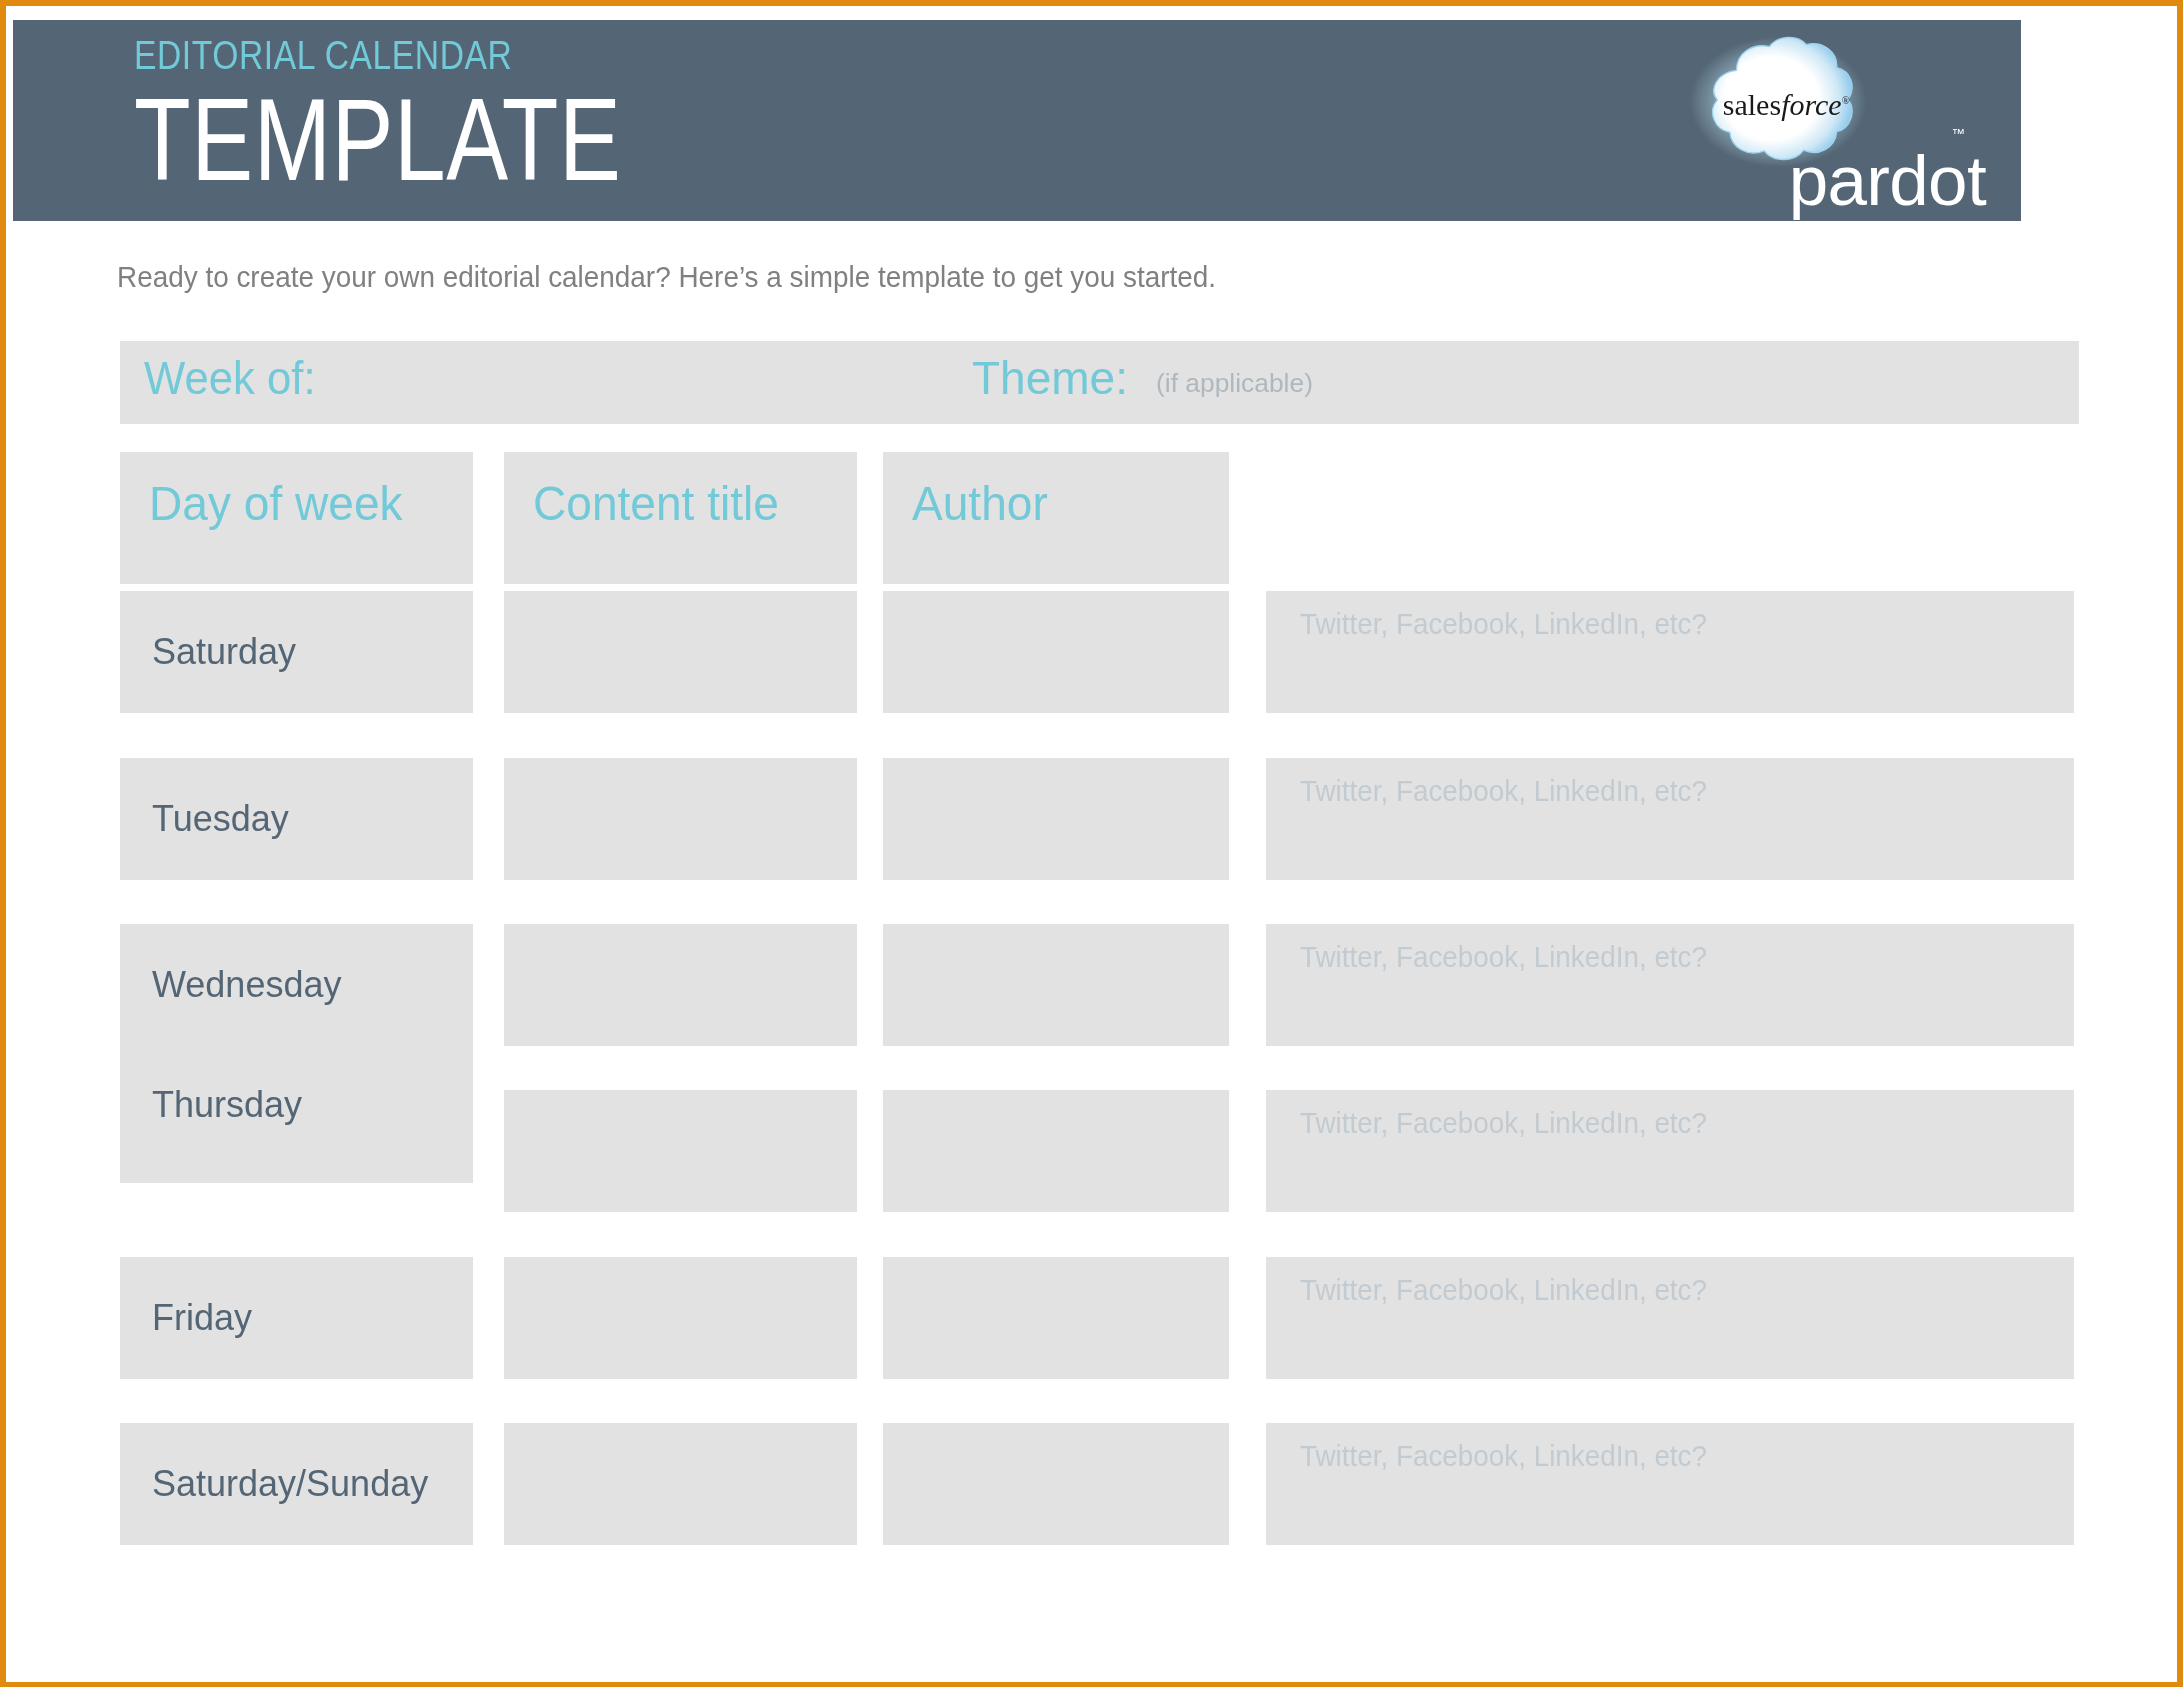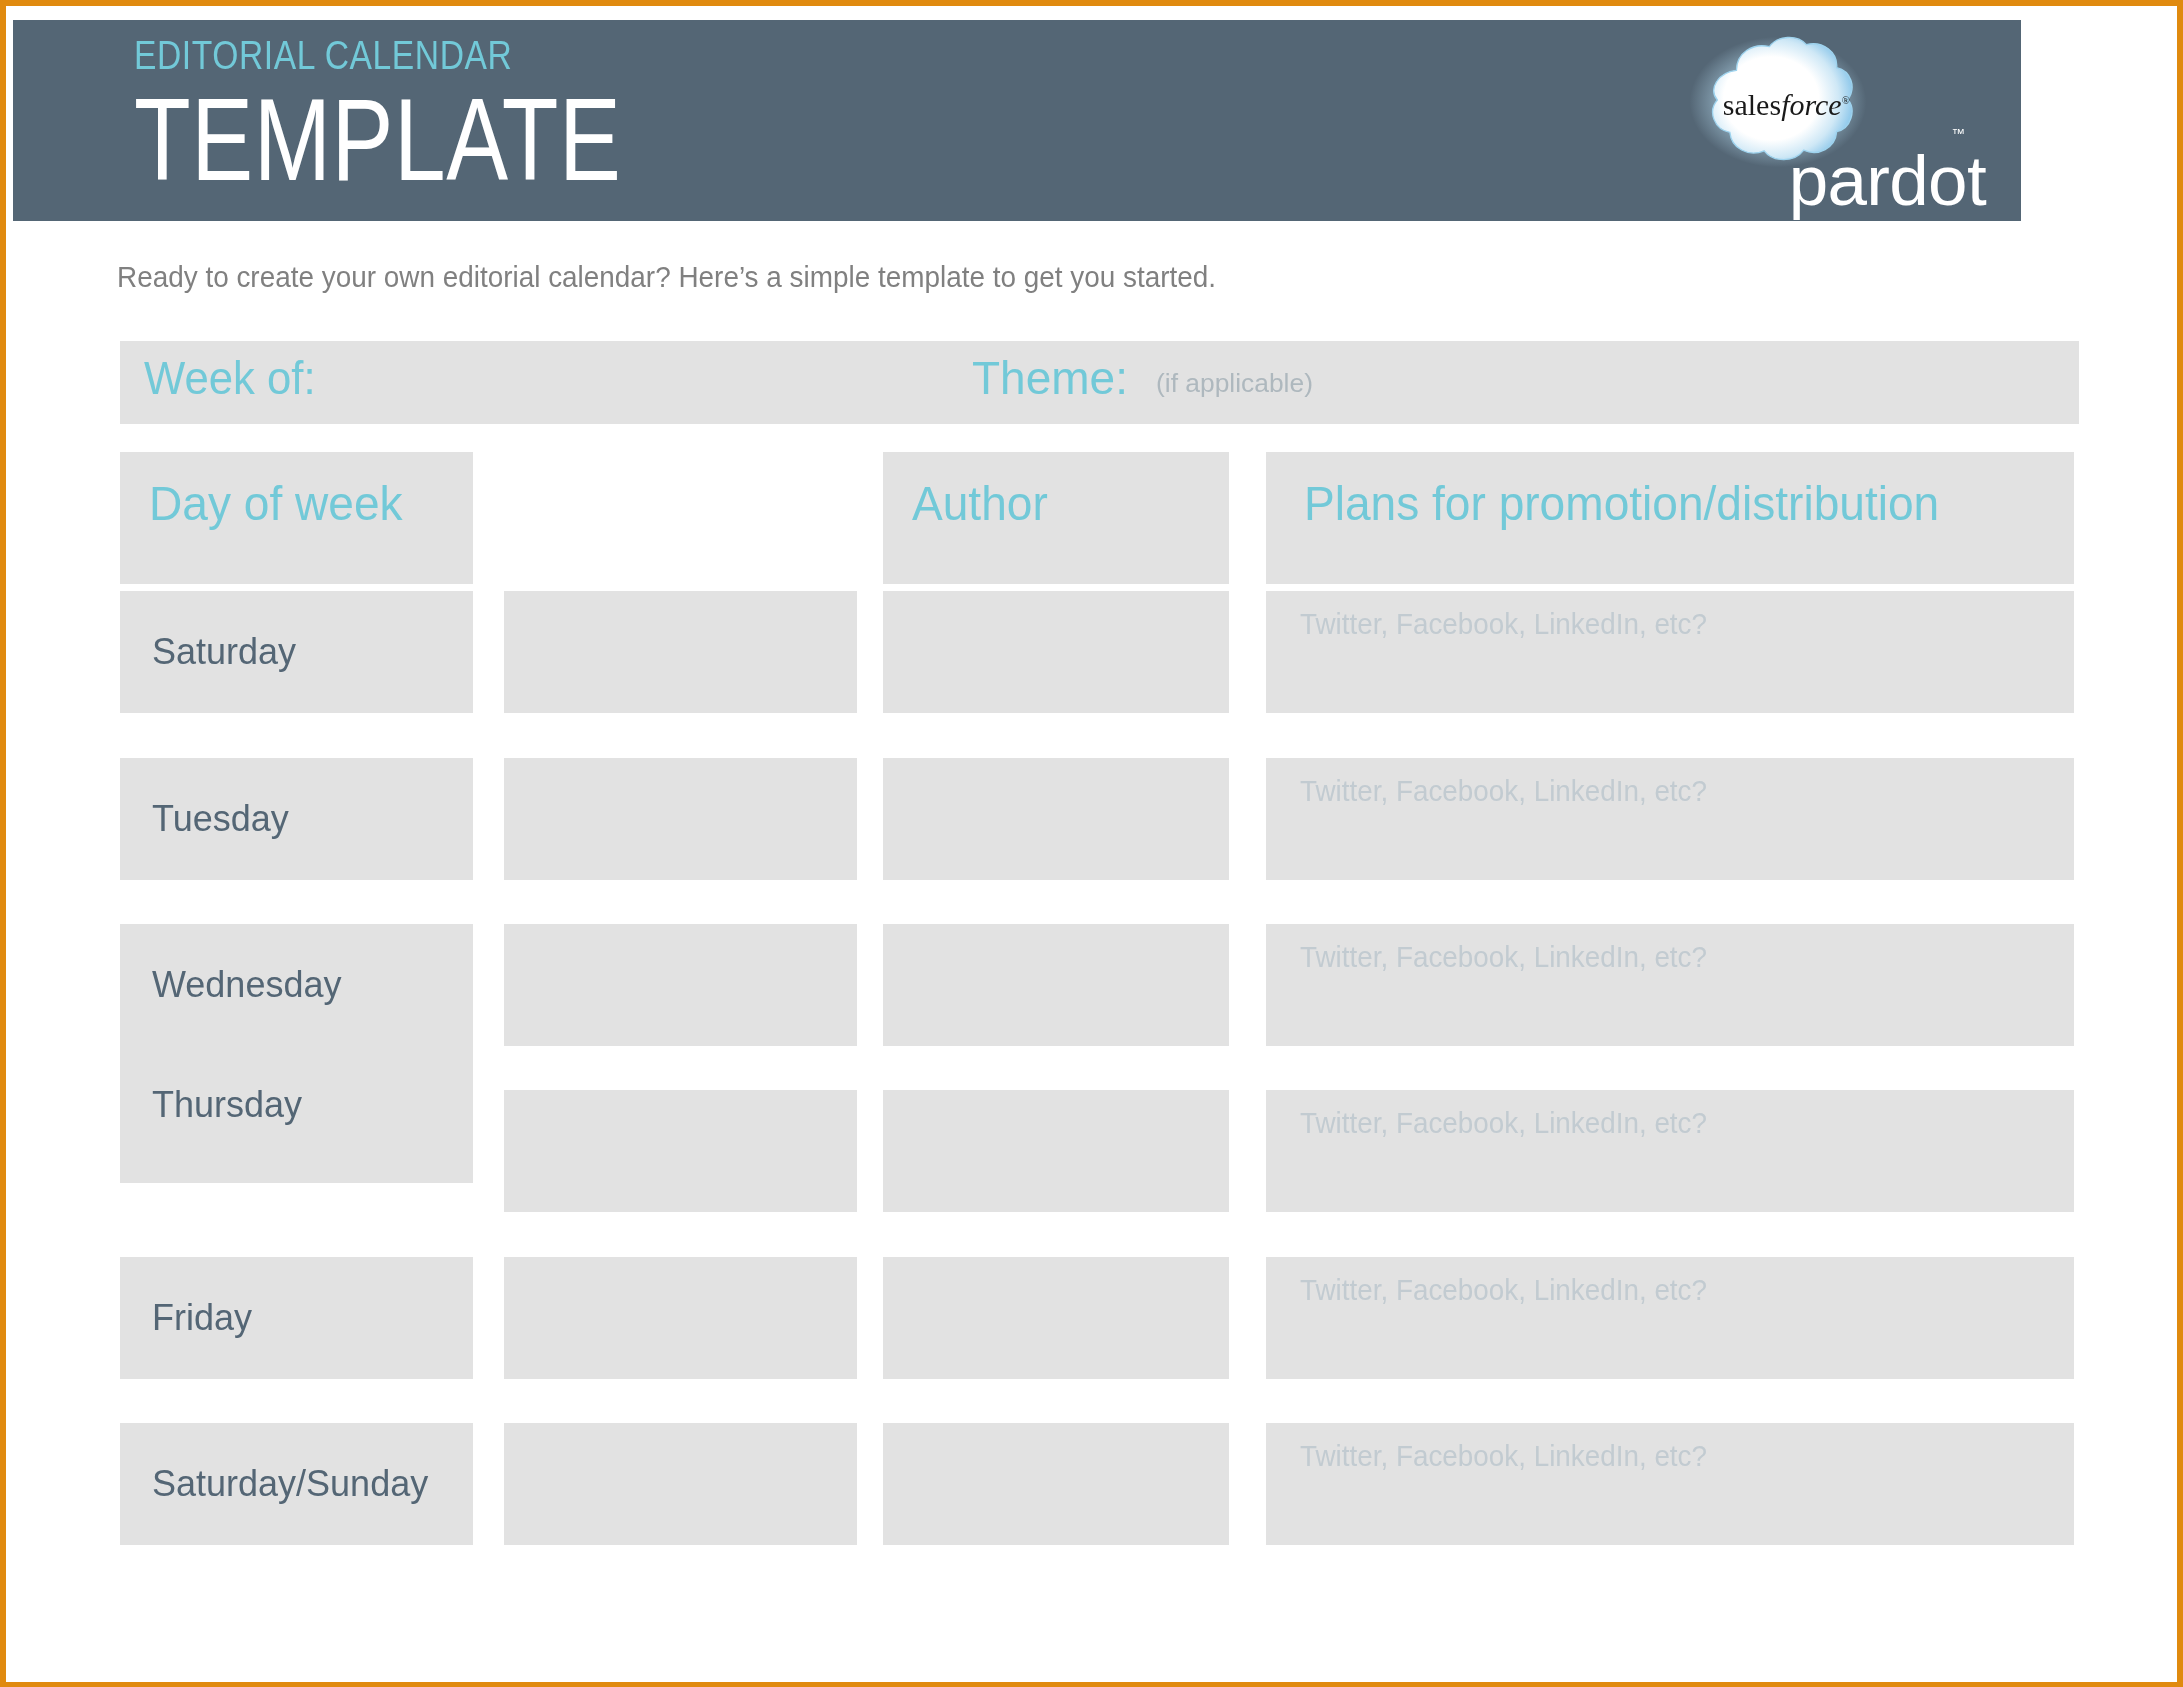--- a/index.html
+++ b/index.html
@@ -271,25 +271,25 @@
 
   <div class="cell weekband">
     <span class="lbl-week">Week of:</span>
     <span class="lbl-theme">Theme:</span>
     <span class="lbl-theme-note">(if applicable)</span>
   </div>
 
   <div class="cell hcell c1">
     <span class="htxt">Day of week</span>
   </div>
+  <div class="cell hcell c2">
+    <span class="htxt">Content title</span>
+  </div>
   <div class="cell hcell c3">
     <span class="htxt">Author</span>
-  </div>
-  <div class="cell hcell c4">
-    <span class="htxt">Plans for promotion/distribution</span>
   </div>
 
   <div id="rows-host">
       <div class="cell bcell c1" style="top: 585px; height: 122px;">
         <span class="dtxt">Saturday</span>
       </div>
       <div class="cell bcell c2" style="top: 585px; height: 122px;"></div>
       <div class="cell bcell c3" style="top: 585px; height: 122px;"></div>
       <div class="cell bcell c4" style="top: 585px; height: 122px;">
         <span class="ptxt">Twitter, Facebook, LinkedIn, etc?</span>

